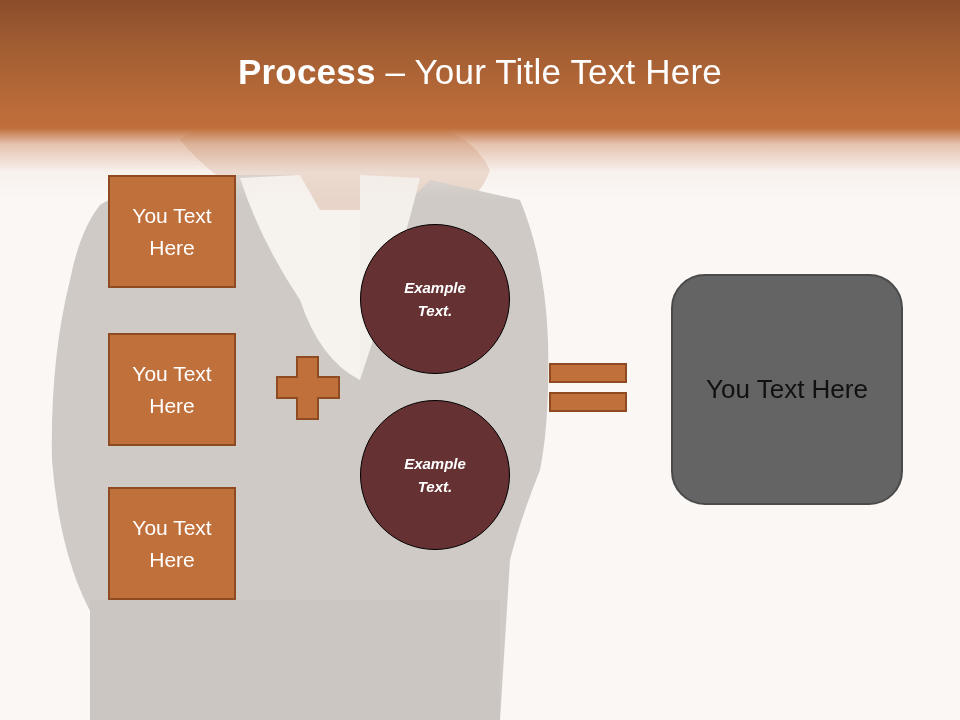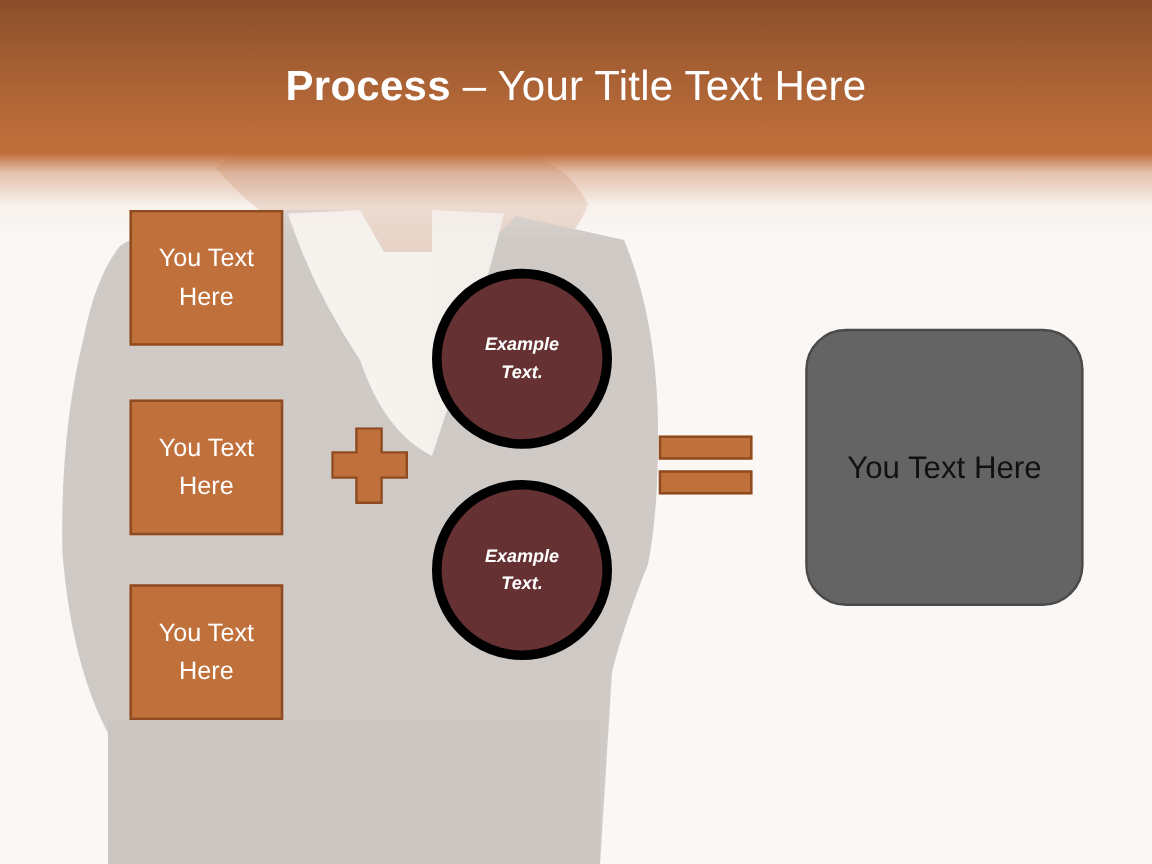--- a/index.html
+++ b/index.html
@@ -3,21 +3,21 @@
 <meta charset="utf-8">
 <style>
   html,body{margin:0;padding:0;}
   body{width:960px;height:720px;overflow:hidden;position:relative;background:#faf7f4;font-family:"Liberation Sans","DejaVu Sans",sans-serif;}
   .bg-figure{position:absolute;left:0;top:0;width:960px;height:720px;}
   .header{position:absolute;left:0;top:0;width:960px;height:200px;
     background:linear-gradient(to bottom,#8a4e2a 0%,#a35e33 25%,#bb6c39 55%,#c06f3b 64%,rgba(210,150,115,0.55) 72%,rgba(245,232,225,0.35) 86%,rgba(250,247,244,0) 100%);}
   .title{position:absolute;left:0;top:52px;width:960px;text-align:center;color:#fff;font-size:35px;letter-spacing:0.2px;}
   .title b{font-weight:bold;}
   .box{position:absolute;left:108px;width:128px;height:113px;background:#c0703b;border:2px solid #8e4b22;box-sizing:border-box;display:flex;align-items:center;justify-content:center;text-align:center;color:#fff;font-size:21px;line-height:32px;}
-  .circle{position:absolute;left:360px;width:150px;height:150px;border-radius:50%;background:#653133;border:8px solid #000000;box-sizing:border-box;display:flex;align-items:center;justify-content:center;text-align:center;color:#fff;font-style:italic;font-weight:bold;font-size:15px;line-height:23px;}
+  .circle{position:absolute;left:360px;width:150px;height:150px;border-radius:50%;background:#653133;border:1px solid #000000;box-sizing:border-box;display:flex;align-items:center;justify-content:center;text-align:center;color:#fff;font-style:italic;font-weight:bold;font-size:15px;line-height:23px;}
   .result{position:absolute;left:671px;top:274px;width:232px;height:231px;border-radius:34px;background:#646464;border:2px solid #4a4a4a;box-sizing:border-box;display:flex;align-items:center;justify-content:center;color:#111;font-size:26px;}
   .eqbar{position:absolute;left:549px;width:78px;height:20px;background:#c0703b;border:2px solid #8e4b22;box-sizing:border-box;}
 </style>
 </head>
 <body>
 
 <svg class="bg-figure" viewBox="0 0 960 720">
 
   <path d="M180 140 Q200 120 260 125 L420 125 Q470 130 490 170 Q480 200 450 210 L300 210 Q230 200 180 140Z" fill="#d9b8a4" opacity="0.55"></path>
 

